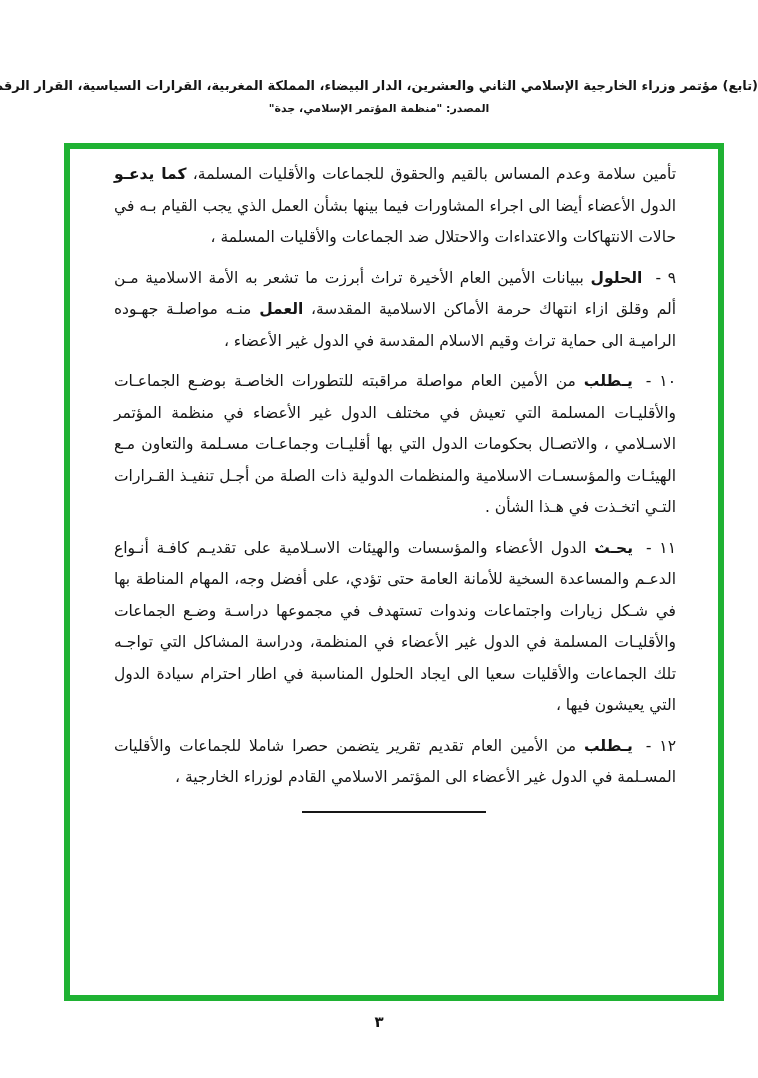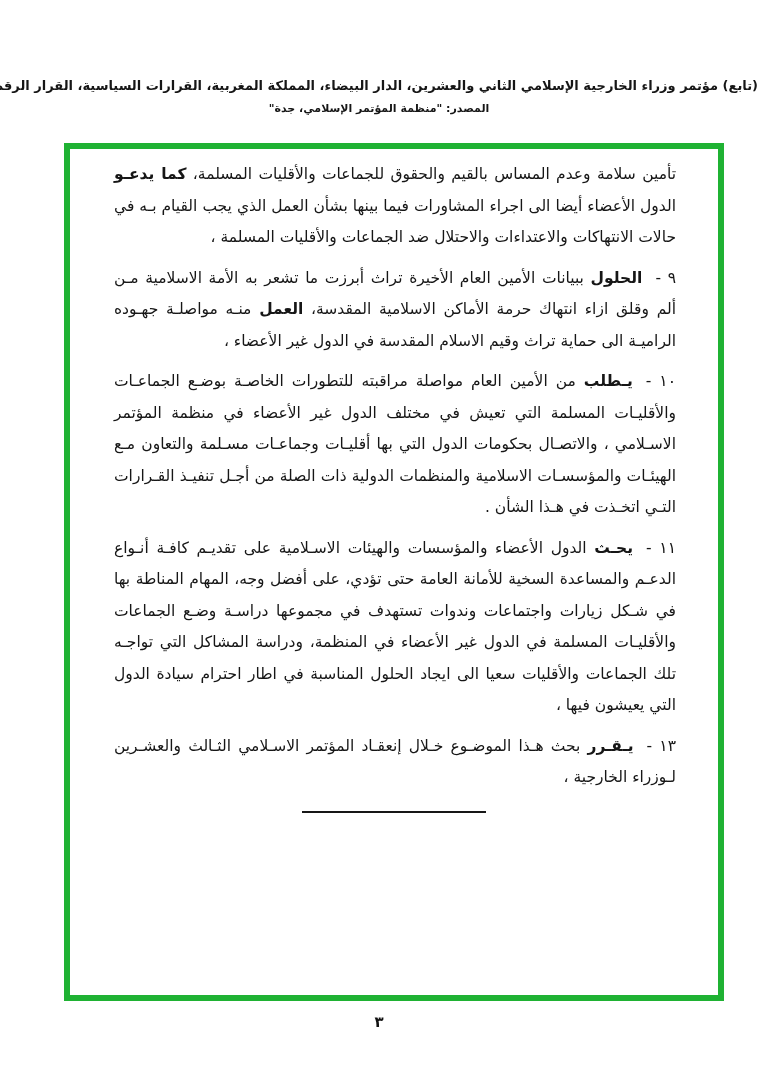--- a/index.html
+++ b/index.html
@@ -98,18 +98,18 @@
   <div class="h1">(تابع) مؤتمر وزراء الخارجية الإسلامي الثاني والعشرين، الدار البيضاء، المملكة المغربية، القرارات السياسية، القرار الرقم ٢٢/٣٥-س</div>
   <div class="h2">المصدر:  "منظمة المؤتمر الإسلامي، جدة"</div>
 </header>
 
 <div class="green-box" style="border-color: rgb(31, 178, 51);">
   <div class="content" id="paragraphs" style="color: rgb(22, 22, 22);">
       <p class="para"><span class="normal">تأمين سلامة وعدم المساس بالقيم والحقوق للجماعات والأقليات المسلمة، </span><span class="lead">كما يدعـو</span><span class="normal"> الدول الأعضاء أيضا الى اجراء المشاورات فيما بينها بشأن العمل الذي يجب القيام بـه في حالات الانتهاكات والاعتداءات والاحتلال ضد الجماعات والأقليات المسلمة ،</span></p>
       <p class="para numbered"><span class="marker">٩ -</span><span class="lead">الحلول</span><span class="normal"> ببيانات الأمين العام الأخيرة تراث أبرزت ما تشعر به الأمة الاسلامية مـن ألم وقلق ازاء انتهاك حرمة الأماكن الاسلامية المقدسة، </span><span class="lead">العمل</span><span class="normal"> منـه مواصلـة جهـوده الراميـة الى حماية تراث وقيم الاسلام المقدسة في الدول غير الأعضاء ،</span></p>
       <p class="para numbered"><span class="marker">١٠ -</span><span class="lead">يـطلب</span><span class="normal"> من الأمين العام مواصلة مراقبته للتطورات الخاصـة بوضـع الجماعـات والأقليـات المسلمة التي تعيش في مختلف الدول غير الأعضاء في منظمة المؤتمر الاسـلامي ، والاتصـال بحكومات الدول التي بها أقليـات وجماعـات مسـلمة والتعاون مـع الهيئـات والمؤسسـات الاسلامية والمنظمات الدولية ذات الصلة من أجـل تنفيـذ القـرارات التـي اتخـذت في هـذا الشأن .</span></p>
       <p class="para numbered"><span class="marker">١١ -</span><span class="lead">يحـث</span><span class="normal"> الدول الأعضاء والمؤسسات والهيئات الاسـلامية على تقديـم كافـة أنـواع الدعـم والمساعدة السخية للأمانة العامة حتى تؤدي، على أفضل وجه، المهام المناطة بها في شـكل زيارات واجتماعات وندوات تستهدف في مجموعها دراسـة وضـع الجماعات والأقليـات المسلمة في الدول غير الأعضاء في المنظمة، ودراسة المشاكل التي تواجـه تلك الجماعات والأقليات سعيا الى ايجاد الحلول المناسبة في اطار احترام سيادة الدول التي يعيشون فيها ،</span></p>
-      <p class="para numbered"><span class="marker">١٣ -</span><span class="lead">يـقـرر</span><span class="normal"> بحث هـذا الموضـوع خـلال إنعقـاد المؤتمر الاسـلامي الثـالث والعشـرين لـوزراء الخارجية ،</span></p>
+      <p class="para numbered"><span class="marker">١٢ -</span><span class="lead">يـطلب</span><span class="normal"> من الأمين العام تقديم تقرير يتضمن حصرا شاملا للجماعات والأقليات المسـلمة في الدول غير الأعضاء الى المؤتمر الاسلامي القادم لوزراء الخارجية ،</span></p>
     </div>
   <div class="rule" style="border-top-color: rgb(23, 23, 23);"></div>
 </div>
 
 <div class="page-number">٣</div>
 
 </body></html>

